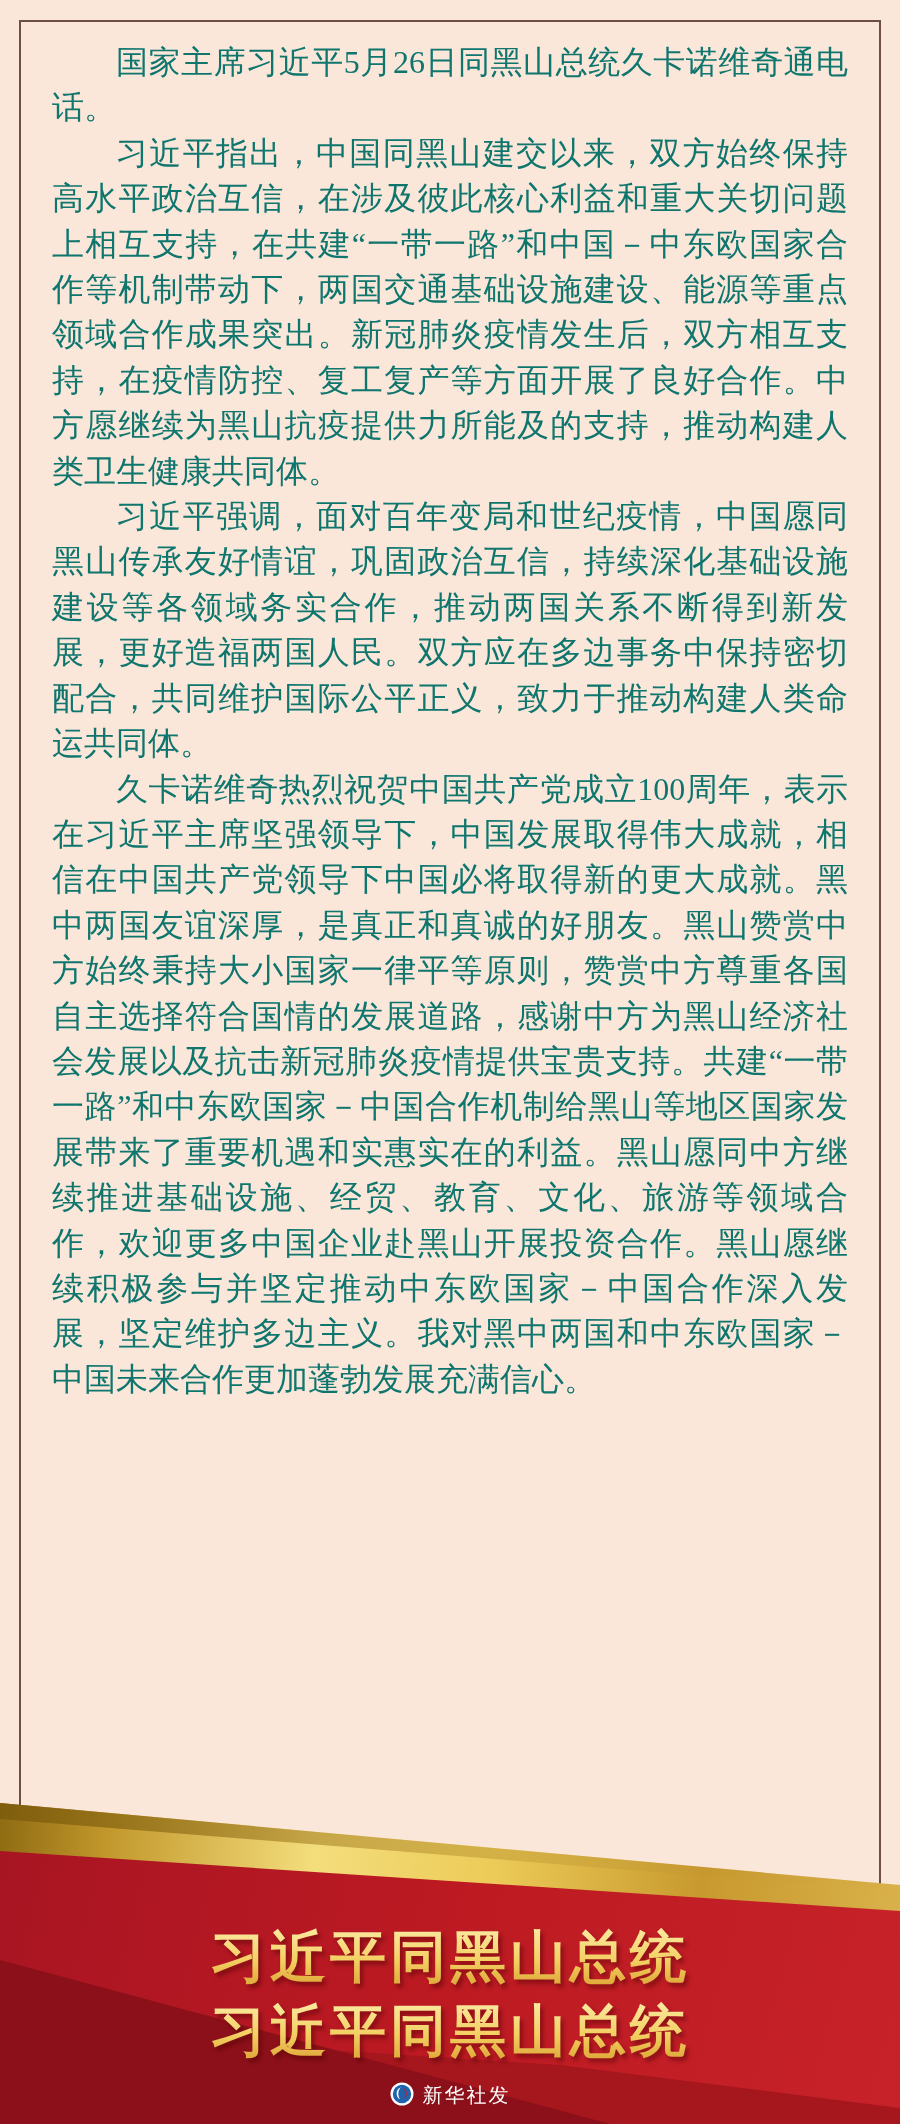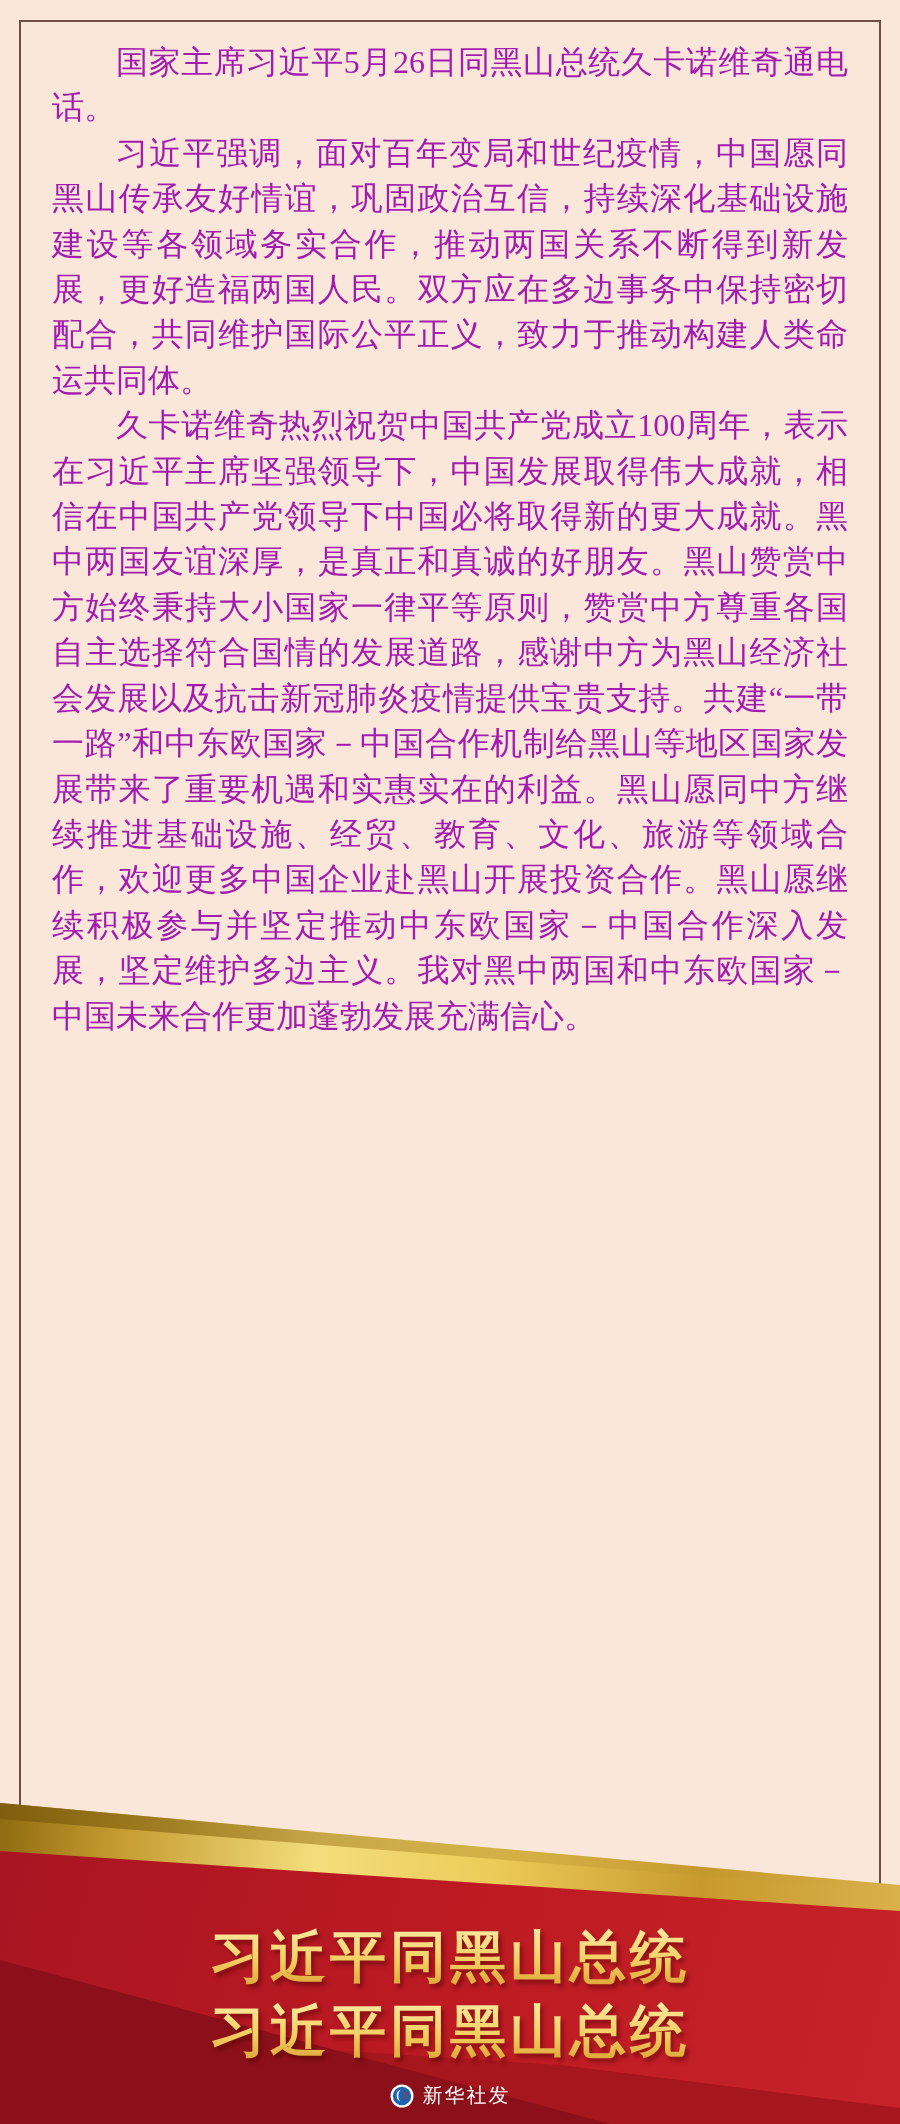--- a/index.html
+++ b/index.html
@@ -24,21 +24,21 @@
     border: 2px solid rgba(84, 52, 40, 0.85);
     box-sizing: border-box;
     pointer-events: none;
   }
   
   .article {
     position: absolute;
     left: 52px;
     top: 40px;
     width: 796px;
-    color: #a21caf;
+    color: #0f766e;
     font-size: 32px;
     line-height: 45.4px;
     text-align: justify;
     text-justify: inter-ideograph;
   }
   .article p {
     margin: 0;
     text-indent: 2em;
   }
   
@@ -79,41 +79,42 @@
       background-clip: text;
       color: transparent;
     }
   }
   .credit {
     position: absolute;
     top: 288px;
     left: 0;
     width: 100%;
     display: flex;
-    align-items: center;
+    align-items: flex-start;
     justify-content: center;
     gap: 9px;
     color: #ffffff;
     font-size: 20px;
     letter-spacing: 2px;
     font-family: "Liberation Sans", sans-serif;
   }
   .credit .logo {
     width: 24px;
     height: 24px;
     display: block;
   }
 </style>
 </head>
 <body>
 
 <div class="frame"></div>
 
 <div class="article">
   <p>国家主席习近平5月26日同黑山总统久卡诺维奇通电话。</p>
+  <p>习近平指出，中国同黑山建交以来，双方始终保持高水平政治互信，在涉及彼此核心利益和重大关切问题上相互支持，在共建“一带一路”和中国－中东欧国家合作等机制带动下，两国交通基础设施建设、能源等重点领域合作成果突出。新冠肺炎疫情发生后，双方相互支持，在疫情防控、复工复产等方面开展了良好合作。中方愿继续为黑山抗疫提供力所能及的支持，推动构建人类卫生健康共同体。</p>
   <p>习近平强调，面对百年变局和世纪疫情，中国愿同黑山传承友好情谊，巩固政治互信，持续深化基础设施建设等各领域务实合作，推动两国关系不断得到新发展，更好造福两国人民。双方应在多边事务中保持密切配合，共同维护国际公平正义，致力于推动构建人类命运共同体。</p>
   <p>久卡诺维奇热烈祝贺中国共产党成立100周年，表示在习近平主席坚强领导下，中国发展取得伟大成就，相信在中国共产党领导下中国必将取得新的更大成就。黑中两国友谊深厚，是真正和真诚的好朋友。黑山赞赏中方始终秉持大小国家一律平等原则，赞赏中方尊重各国自主选择符合国情的发展道路，感谢中方为黑山经济社会发展以及抗击新冠肺炎疫情提供宝贵支持。共建“一带一路”和中东欧国家－中国合作机制给黑山等地区国家发展带来了重要机遇和实惠实在的利益。黑山愿同中方继续推进基础设施、经贸、教育、文化、旅游等领域合作，欢迎更多中国企业赴黑山开展投资合作。黑山愿继续积极参与并坚定推动中东欧国家－中国合作深入发展，坚定维护多边主义。我对黑中两国和中东欧国家－中国未来合作更加蓬勃发展充满信心。</p>
 </div>
 
 <div class="banner">
   <svg class="ribbon" viewBox="0 0 900 330" preserveAspectRatio="none" aria-hidden="true">
     <defs>
       <linearGradient id="gGold" gradientUnits="userSpaceOnUse" x1="0" y1="30" x2="900" y2="100">
         <stop offset="0" stop-color="#8f6b12"></stop>
         <stop offset="0.12" stop-color="#c2982c"></stop>

